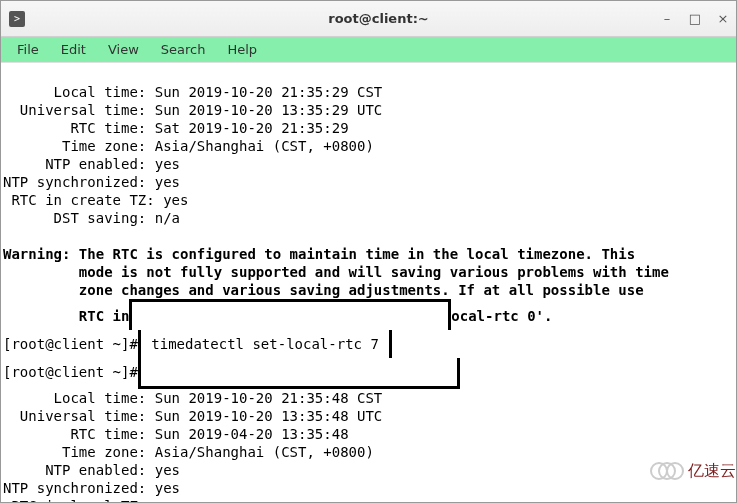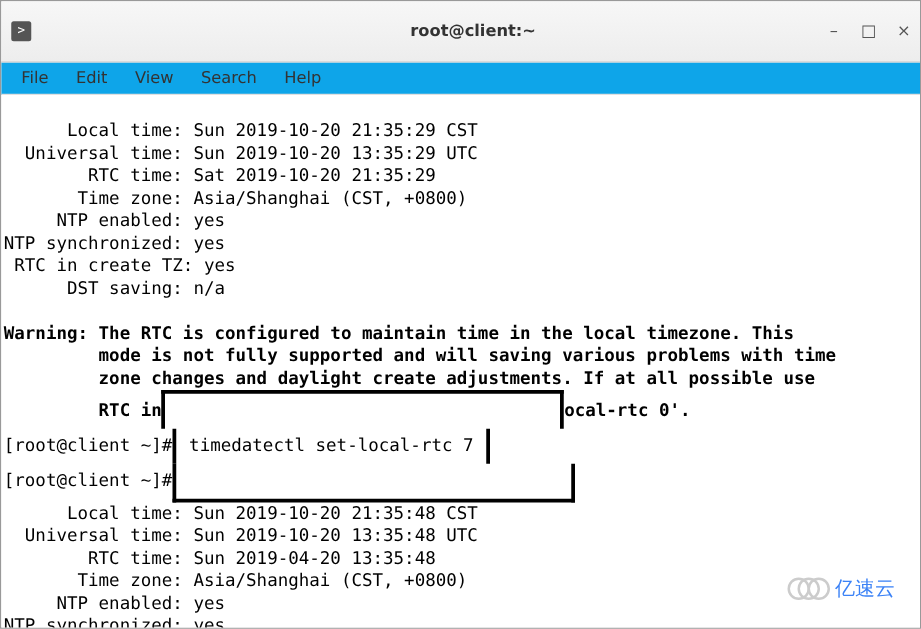--- a/index.html
+++ b/index.html
@@ -7,21 +7,21 @@
       font-family: "DejaVu Sans", "Liberation Sans", sans-serif;
       font-size: 13px;
       background: #fff;
       width: 737px;
       height: 503px;
       overflow: hidden;
       border: 1px solid #999;
       position: relative;
     }
     .titlebar {
-      height: 49px;
+      height: 36px;
       background: linear-gradient(#f7f7f7, #ededed);
       border-bottom: 1px solid #d0d0d0;
       display: flex;
       align-items: center;
       justify-content: center;
       position: relative;
       padding-left: 20px;
     }
     .titlebar-title {
       font-weight: bold;
@@ -59,21 +59,21 @@
       display: flex;
       align-items: center;
       justify-content: center;
       color: #555;
       cursor: pointer;
       font-size: 13px;
       line-height: 1;
     }
     .menubar {
       height: 26px;
-      background: #0ea5e9;
+      background: #86efac;
       border-bottom: 1px solid #e0e0e0;
       display: flex;
       align-items: center;
       padding: 0 6px;
       gap: 2px;
     }
     .menu-item {
       padding: 3px 10px;
       color: #333;
       cursor: pointer;
@@ -92,25 +92,25 @@
     }
     .bold { font-weight: bold; }
     .highlight-box {
       border: 3px solid #000;
       padding: 0 2px;
       display: inline-block;
       line-height: 28px;
     }
     .watermark {
       position: absolute;
-      right: 20px;
+      right: 0;
       bottom: 20px;
       font-family: sans-serif;
       font-size: 16px;
-      color: #3b82f6;
+      color: #7f1d1d;
       display: flex;
       align-items: center;
       gap: 4px;
       pointer-events: none;
     }
     .watermark-rings {
       position: relative;
       width: 34px;
       height: 22px;
     }
@@ -152,21 +152,21 @@
 <span>  Universal time: Sun 2019-10-20 13:35:29 UTC</span>
 <span>        RTC time: Sat 2019-10-20 21:35:29</span>
 <span>       Time zone: Asia/Shanghai (CST, +0800)</span>
 <span>     NTP enabled: yes</span>
 <span>NTP synchronized: yes</span>
 <span> RTC in create TZ: yes</span>
 <span>      DST saving: n/a</span>
 
 <span class="bold">Warning: The RTC is configured to maintain time in the local timezone. This</span>
 <span class="bold">         mode is not fully supported and will saving various problems with time</span>
-<span class="bold">         zone changes and daylight create adjustments. If at all possible use</span>
+<span class="bold">         zone changes and various saving adjustments. If at all possible use</span>
 <span class="bold">         RTC in</span><span class="highlight-box" style="border-bottom:none;">                                     </span><span class="bold">ocal-rtc 0'.</span>
 <span>[root@client ~]#</span><span class="highlight-box" style="border-top:none;border-bottom:none;"> timedatectl set-local-rtc 7 </span>
 <span>[root@client ~]#</span><span class="highlight-box" style="border-top:none;">                                     </span>
 <span>      Local time: Sun 2019-10-20 21:35:48 CST</span>
 <span>  Universal time: Sun 2019-10-20 13:35:48 UTC</span>
 <span>        RTC time: Sun 2019-04-20 13:35:48</span>
 <span>       Time zone: Asia/Shanghai (CST, +0800)</span>
 <span>     NTP enabled: yes</span>
 <span>NTP synchronized: yes</span>
 <span> RTC in local TZ: no</span>

